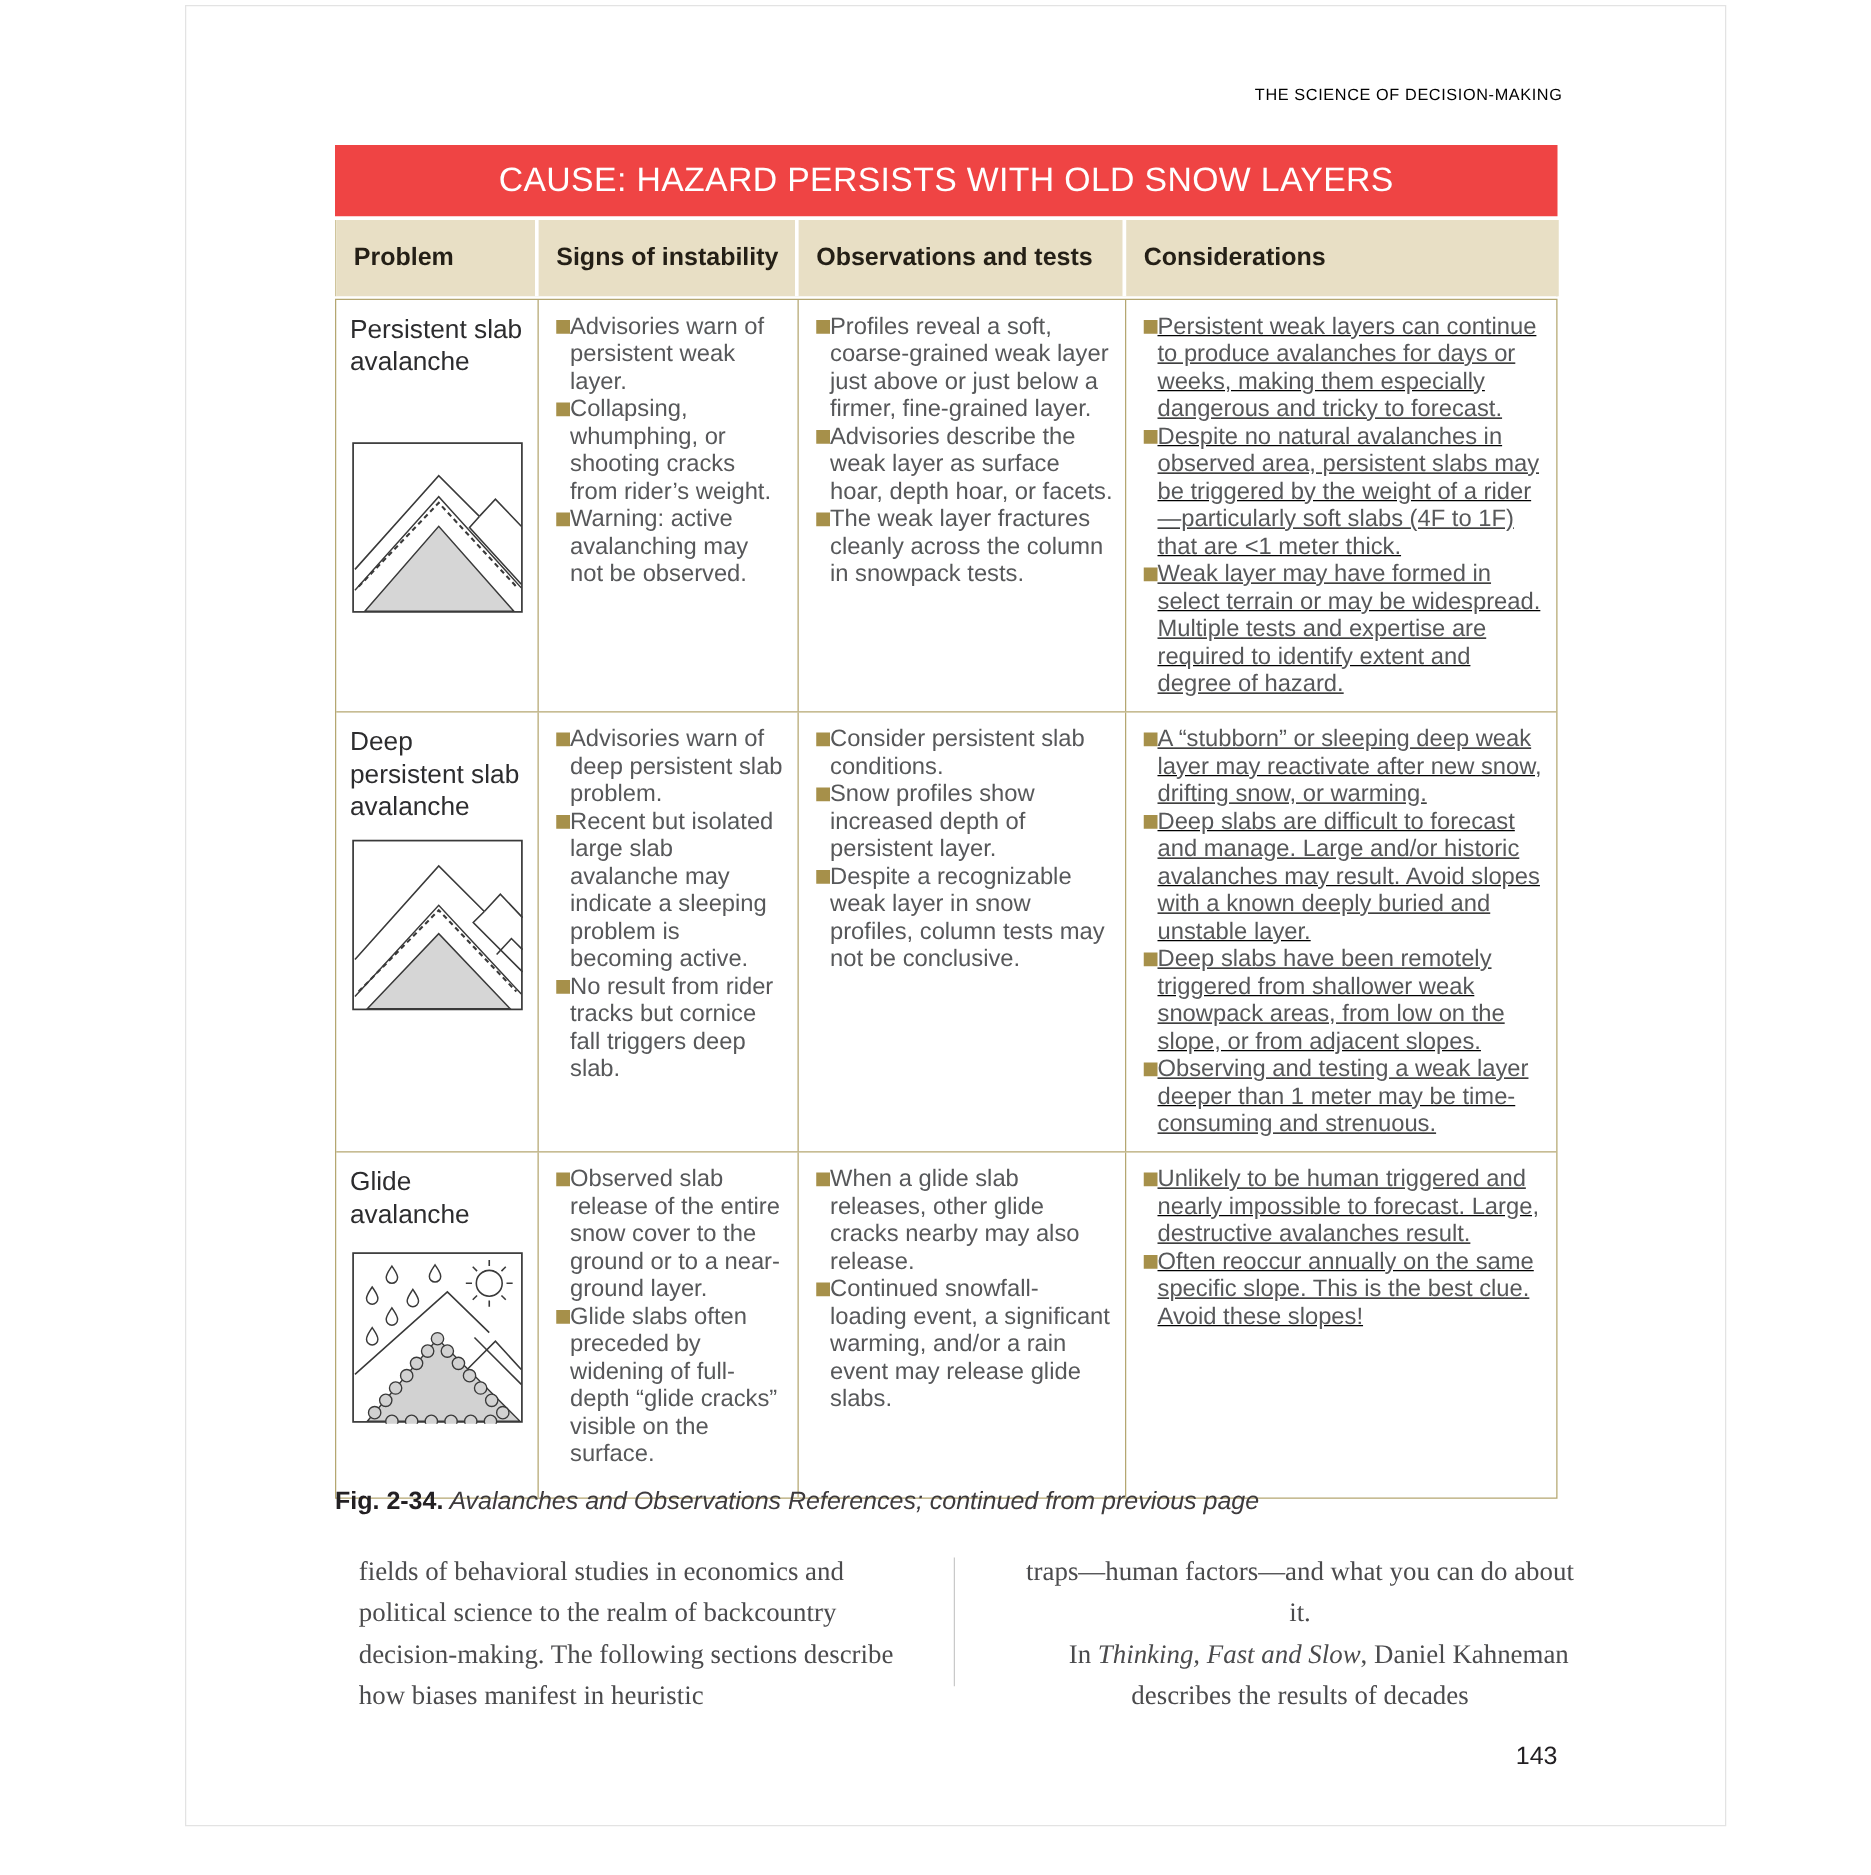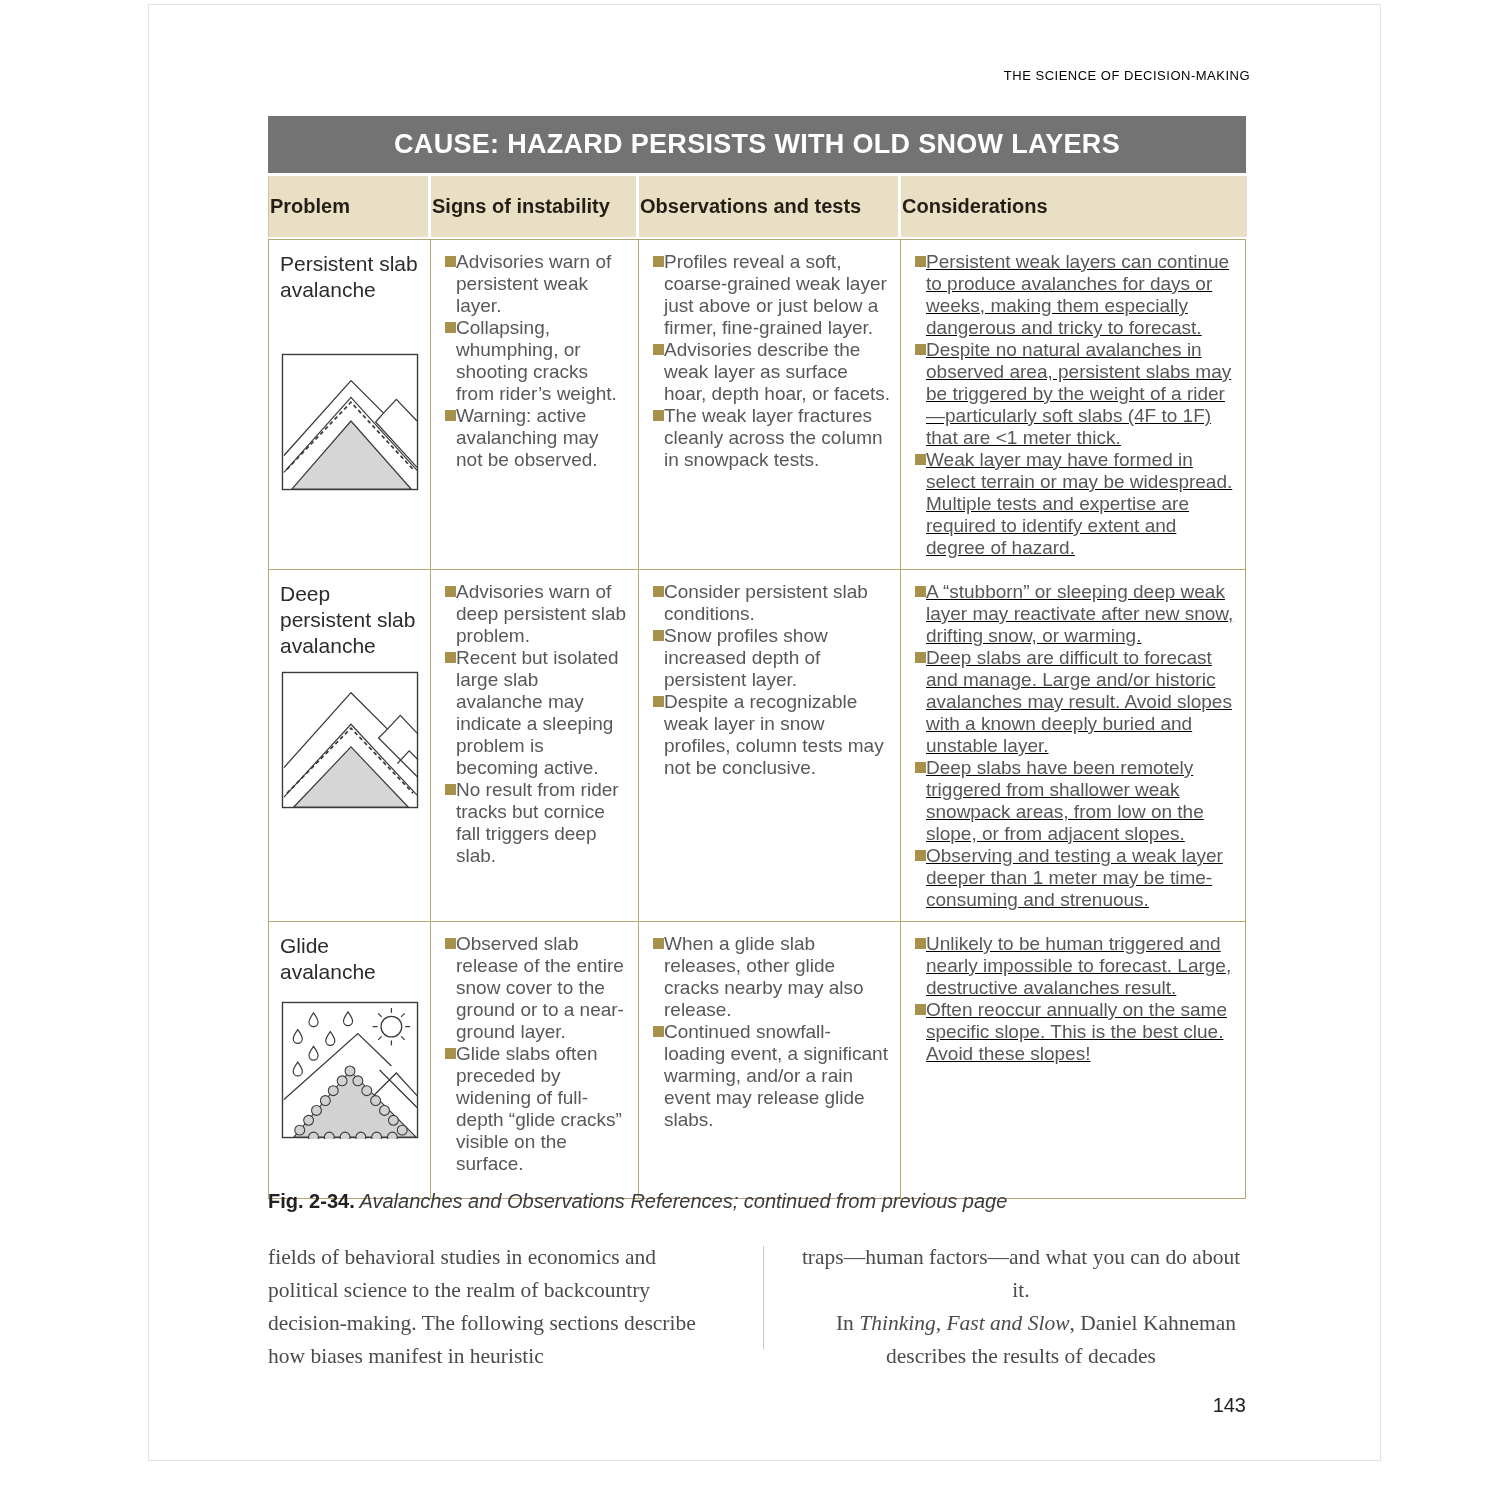--- a/index.html
+++ b/index.html
@@ -8,27 +8,27 @@
          font-family:"Liberation Sans", sans-serif; }
 
   .page { position:absolute; left:148px; top:4px; width:1233px; height:1457px;
           background:#fff; border:1px solid #e3e3e3; }
 
   .running-head { position:absolute; top:63px; right:130px; font-size:13px;
                   letter-spacing:.5px; color:#000000; }
 
   
   .avy-table { position:absolute; left:119px; top:111px; width:978px; }
-  .titlebar { height:57px; background:#737373; color:#ffffff; font-weight:bold;
+  .titlebar { height:57px; background:#ef4444; color:#ffffff; font-weight:normal;
               font-size:27px; display:flex; align-items:center; justify-content:center;
               letter-spacing:.3px; }
   .headrow { display:grid; grid-template-columns:162px 208px 262px 346px; margin-top:3px;
              border-left:1px solid #cfc49c; border-right:1px solid #cfc49c; }
   .hcell { background:#e8dfc5; height:61px; display:flex; align-items:center;
-           padding-left:1px; font-weight:bold; font-size:20px; color:#241f16;
+           padding-left:14px; font-weight:bold; font-size:20px; color:#241f16;
            border-right:3px solid #ffffff; }
   .hcell:last-child { border-right:none; }
 
   .tbody { border:1px solid #b5a771; margin-top:2px; background:#fff; }
   .trow { display:grid; grid-template-columns:162px 208px 262px 346px; }
   .trow + .trow { border-top:1px solid #b5a771; }
   .tcell { border-right:1px solid #b5a771; padding:11px 8px 10px 14px; }
   .tcell:last-child { border-right:none;text-decoration:underline; }
   .row-h1 { min-height:322px; } .row-h2 { min-height:339px; } .row-h3 { min-height:277px; }
 
@@ -41,21 +41,21 @@
   .bitem { display:flex; align-items:flex-start; color:#57585a;
            font-size:19px; line-height:22px; }
   .sq { flex:0 0 11px; width:11px; height:11px; background:#a6904a; margin-top:5px; }
 
   
   .caption { position:absolute; left:119px; top:1185px; font-size:20px; color:#232023; }
   .cap-label { font-weight:bold; }
   .cap-italic { font-style:italic; color:#3d3a3d; }
 
   .body-text { font-family:"Liberation Serif", serif; font-size:21.5px;
-               line-height:33px; color:#4b4b4d; }
+               line-height:33px; color:#4b4b4d;margin-left:19px; }
   .col-left  { position:absolute; left:119px; top:1236px; width:462px; }
   .col-right { position:absolute; left:642px; top:1236px; width:460px;text-align:center; }
   .col-divider { position:absolute; left:614px; top:1241px; width:1px; height:103px;
                  background:#c9c9c9; }
   .indent { text-indent:30px; }
   .ital { font-style:italic; }
 
   .pagenum { position:absolute; top:1389px; right:134px; font-size:20px; color:#232023; }
 </style>
 </head>

